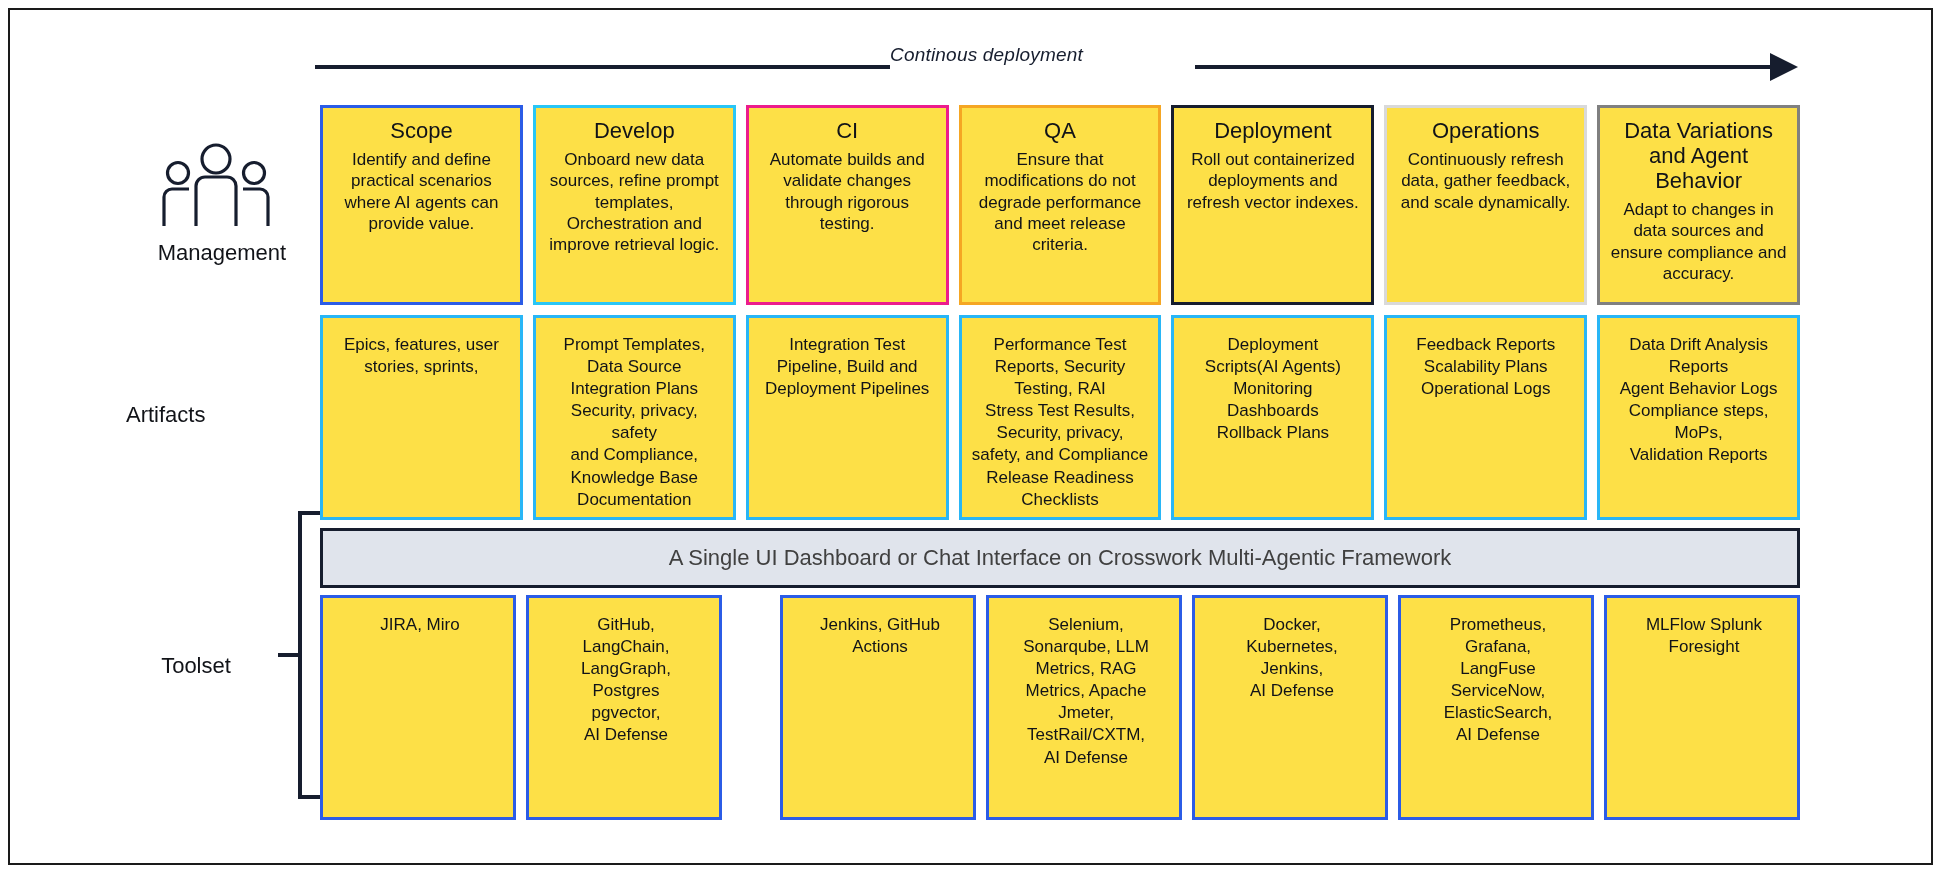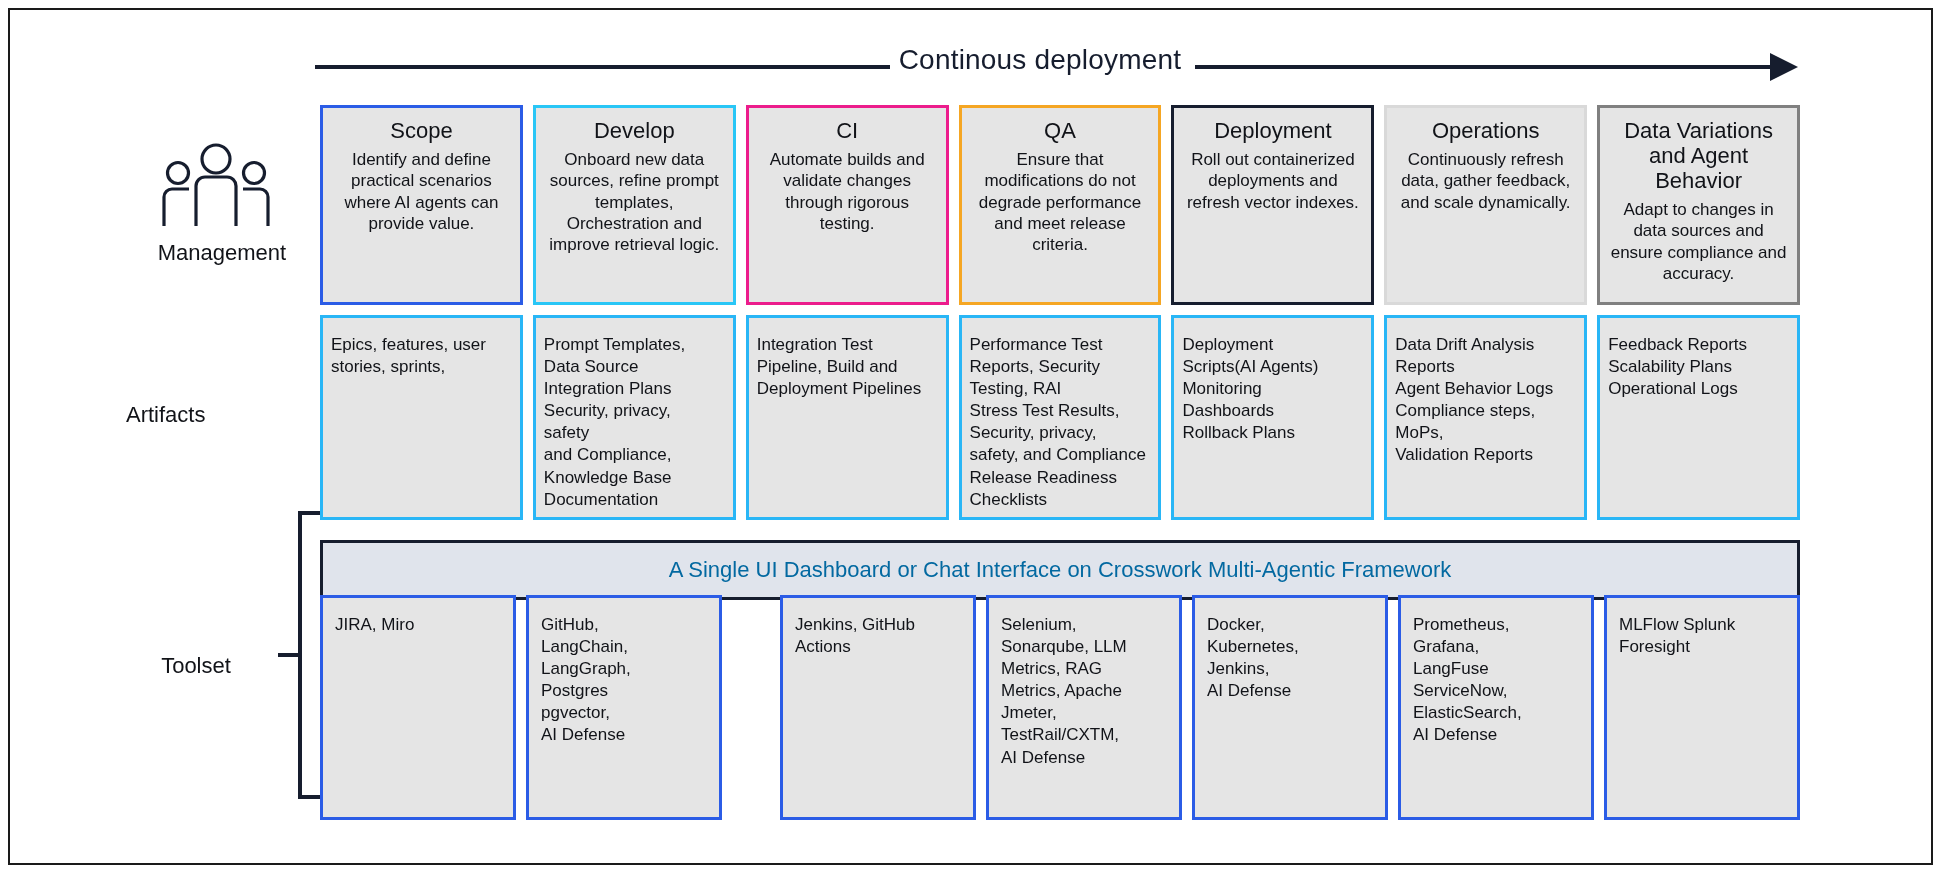--- a/index.html
+++ b/index.html
@@ -19,22 +19,23 @@
   }
 
   
   #header { position:absolute; left:0; top:0; width:100%; height:72px; }
   #arrow-line-left {
     position:absolute; left:305px; top:55px; width:575px; height:4px;
     background:#161d2e;
   }
   #arrow-title {
     position:absolute; left:880px; top:34px; width:300px;
-    text-align:center; font-size:28px; color:#161d2e;
+    text-align:left; font-size:19px; color:#161d2e;
     letter-spacing:0.2px;
+    font-style:italic;
   }
   #arrow-line-right {
     position:absolute; left:1185px; top:55px; width:578px; height:4px;
     background:#161d2e;
   }
   #arrow-head {
     position:absolute; left:1760px; top:43px;
     width:0; height:0;
     border-top:14px solid transparent;
     border-bottom:14px solid transparent;
@@ -58,48 +59,48 @@
   #toolset-bracket { position:absolute; left:268px; top:500px; }
 
   
   .row { position:absolute; display:flex; gap:10px; }
   #row-management { left:310px; top:95px; width:1480px; height:200px; }
   #row-artifacts  { left:310px; top:305px; width:1480px; height:205px; }
   #row-toolset    { left:310px; top:585px; width:1480px; height:225px; }
 
   .card {
     flex:1 1 0;
-    background:#e5e5e5;
+    background:#fde047;
     padding:10px 8px 8px 8px;
     overflow:hidden;
   }
   .card-title {
     font-size:22px; text-align:center; line-height:1.14;
     margin-bottom:6px; color:#111318; white-space:pre-line;
   }
   .card-desc {
     font-size:17px; text-align:center; line-height:1.25;
     color:#111318; white-space:pre-line;
   }
   .card-list {
-    font-size:17px; text-align:left; line-height:1.3;
+    font-size:17px; text-align:center; line-height:1.3;
     color:#111318; white-space:pre-line; padding-top:6px;
   }
   .mgmt-card { border:3px solid #2b5ce6; }
   .art-card  { border:3px solid #29b6f6; }
   .tool-card { border:3px solid #2b5ce6;padding-left:12px; }
 
   
   #dashboard-bar {
-    position:absolute; left:310px; top:530px;
+    position:absolute; left:310px; top:518px;
     width:1480px; height:60px;
     background:#e0e4ec;
     border:3px solid #161d2e;
     display:flex; align-items:center; justify-content:center;
-    font-size:22px; color:#0369a1;
+    font-size:22px; color:#404040;
   }
 </style>
 </head>
 <body>
 
 <div id="frame">
 
   <div id="header">
     <div id="arrow-line-left"></div>
     <div id="arrow-title">Continous deployment</div>
@@ -192,32 +193,32 @@
 Checklists</div>
     </div>
     <div class="card art-card" style="border-color: rgb(41, 182, 246);">
       <div class="card-list">Deployment
 Scripts(AI Agents)
 Monitoring
 Dashboards
 Rollback Plans</div>
     </div>
     <div class="card art-card" style="border-color: rgb(41, 182, 246);">
+      <div class="card-list">Feedback Reports
+Scalability Plans
+Operational Logs</div>
+    </div>
+    <div class="card art-card" style="border-color: rgb(41, 182, 246);">
       <div class="card-list">Data Drift Analysis
 Reports
 Agent Behavior Logs
 Compliance steps,
 MoPs,
 Validation Reports</div>
     </div>
-    <div class="card art-card" style="border-color: rgb(41, 182, 246);">
-      <div class="card-list">Feedback Reports
-Scalability Plans
-Operational Logs</div>
-    </div>
   </div>
 
   <div id="dashboard-bar">
     <span>A Single UI Dashboard or Chat Interface on Crosswork Multi-Agentic Framework</span>
   </div>
 
   <div class="row" id="row-toolset">
     <div class="card tool-card" style="border-color: rgb(43, 92, 230);">
       <div class="card-list">JIRA, Miro</div>
     </div>

